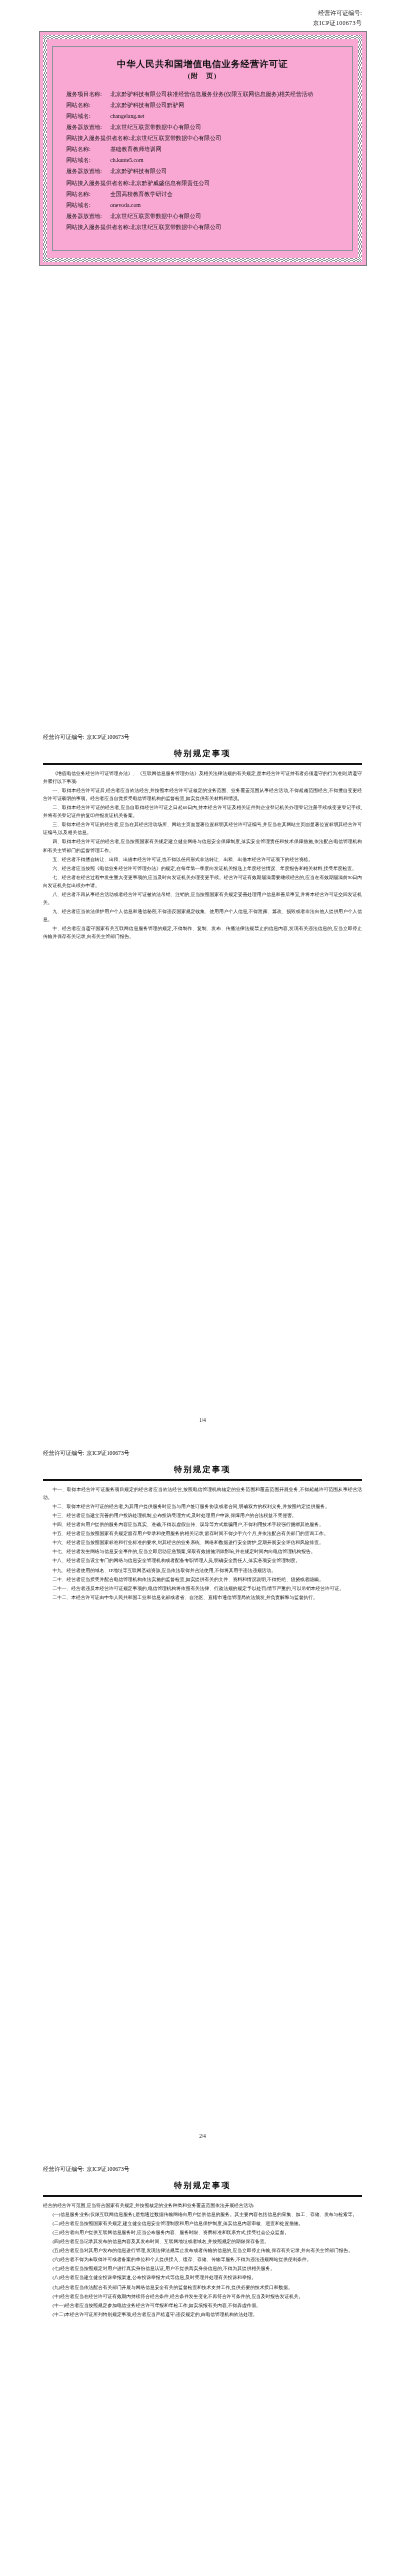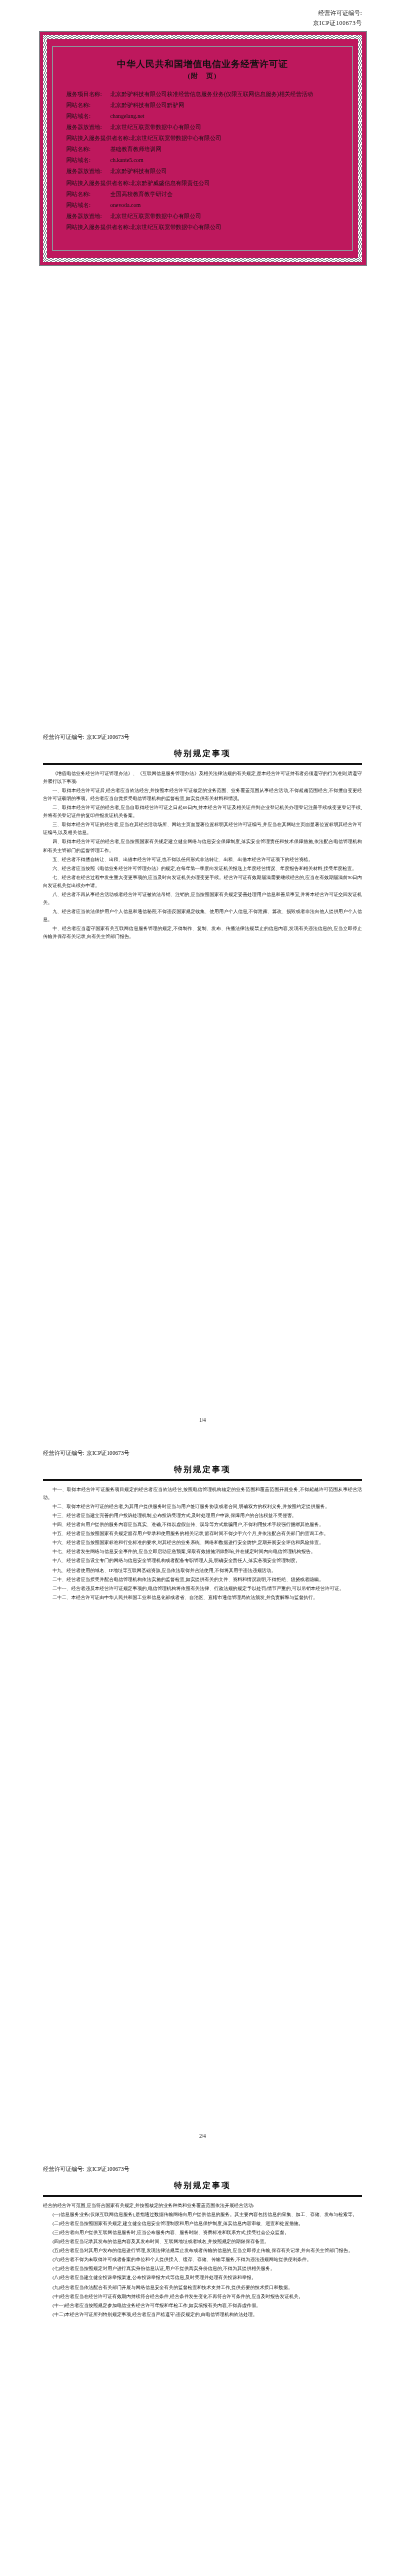--- a/index.html
+++ b/index.html
@@ -48,21 +48,21 @@
     margin-top: 0.5px;
     letter-spacing: 0.3px;
   }
 
   .cert-frame {
     width: 328px;
     margin: 3.1px auto 0 auto;
     border: 1px solid #7c7f84;
     padding: 3.1px;
     box-sizing: border-box;
-    background: #be185d;
+    background: #f9a8d4;
     position: relative;
   }
   .cert-frame-inner {
     border: 4.6px solid #9aa0a6;
     border-image: repeating-linear-gradient(
         45deg,
         #8e949b 0px, #8e949b 1.5px,
         #ffffff 1.5px, #ffffff 3.1px) 9;
     padding: 7.2px 5.2px;
     box-sizing: border-box;

